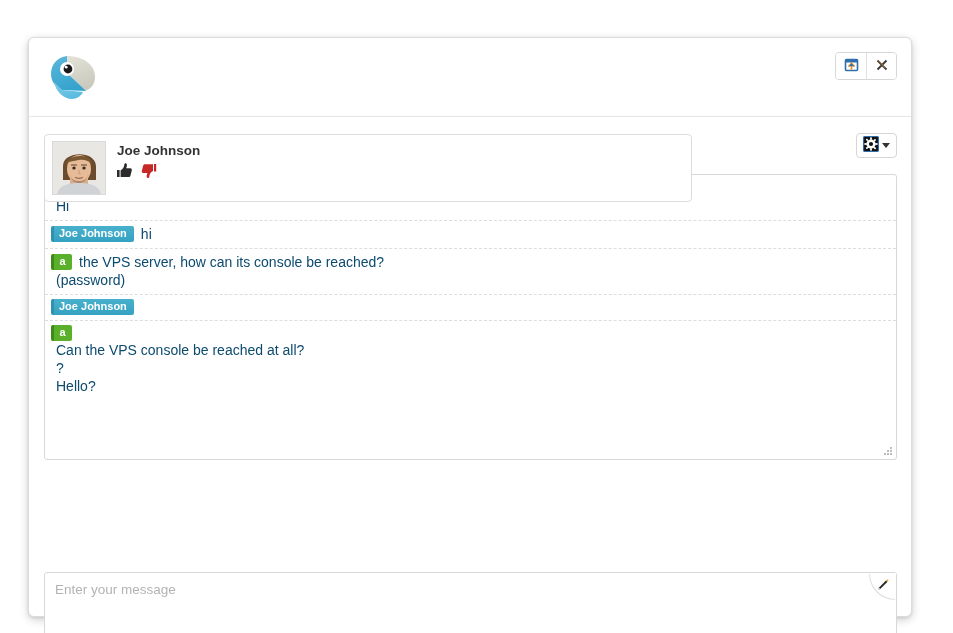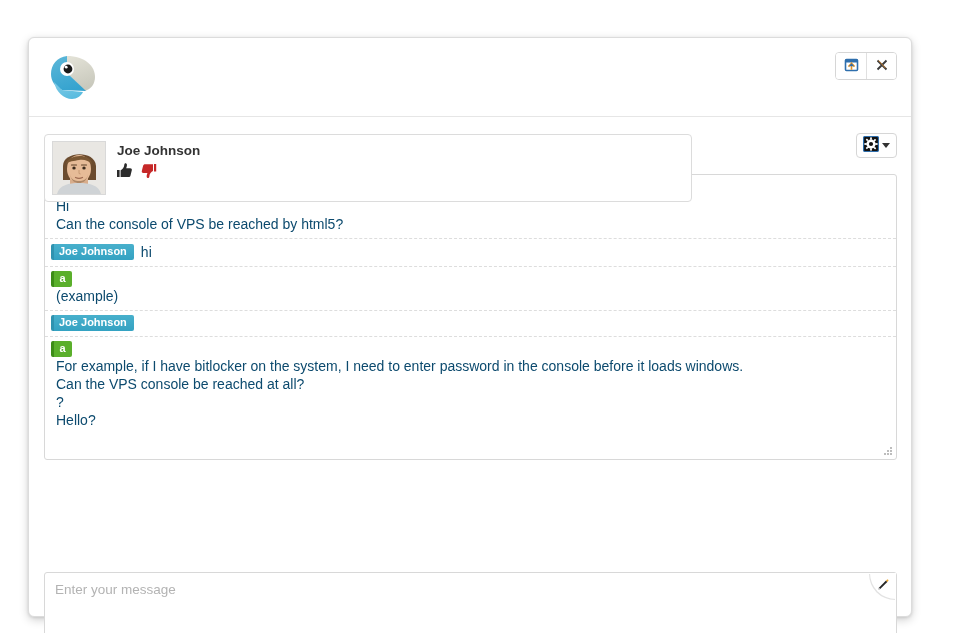--- a/index.html
+++ b/index.html
@@ -394,44 +394,43 @@
     </div>
 
     <div id="chat-log">
       <div id="chat-groups">
           <div class="msg-group">
             <div class="msg-first-line">
               <span class="badge badge-anon">a</span>
               <span class="msg-text first">Console HTML5?</span>
             </div>
             <div class="msg-text">Hi</div>
-            <div class="msg-text">Can the console of VPS be reached by html5?</div>
           </div>
           <div class="msg-group">
             <div class="msg-first-line">
               <span class="badge badge-user">Joe Johnson</span>
               <span class="msg-text first">hi</span>
             </div>
           </div>
           <div class="msg-group">
             <div class="msg-first-line">
               <span class="badge badge-anon">a</span>
+              <span class="msg-text first">the VPS server, how can its console be reached?</span>
             </div>
-            <div class="msg-text">(example)</div>
+            <div class="msg-text">(password)</div>
           </div>
           <div class="msg-group">
             <div class="msg-first-line">
               <span class="badge badge-user">Joe Johnson</span>
             </div>
           </div>
           <div class="msg-group">
             <div class="msg-first-line">
               <span class="badge badge-anon">a</span>
             </div>
-            <div class="msg-text">For example, if I have bitlocker on the system, I need to enter password in the console before it loads windows.</div>
             <div class="msg-text">Can the VPS console be reached at all?</div>
             <div class="msg-text">?</div>
             <div class="msg-text">Hello?</div>
           </div>
         </div>
       <span class="resize-grip">
         <svg width="12" height="12" viewBox="0 0 12 12">
           <g fill="#bdbdbd">
             <rect x="8" y="2" width="2" height="2"></rect>
             <rect x="8" y="5" width="2" height="2"></rect>

